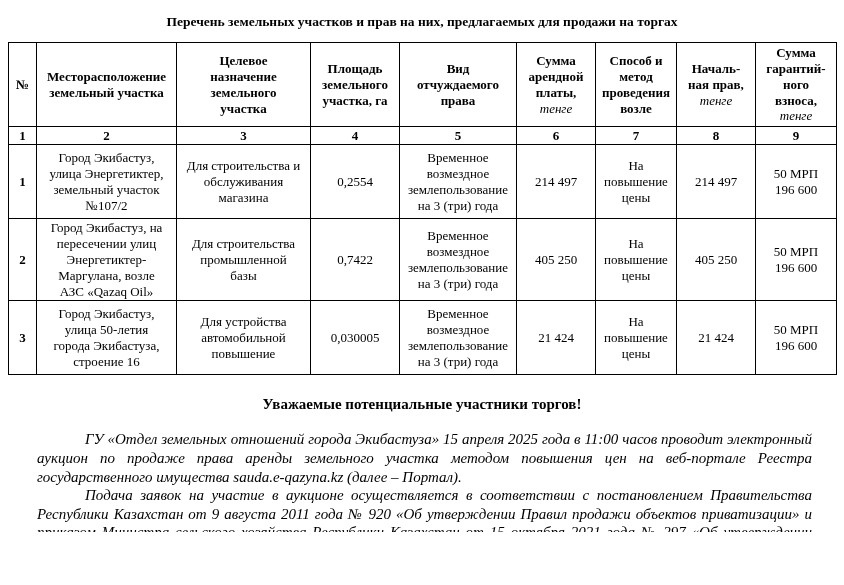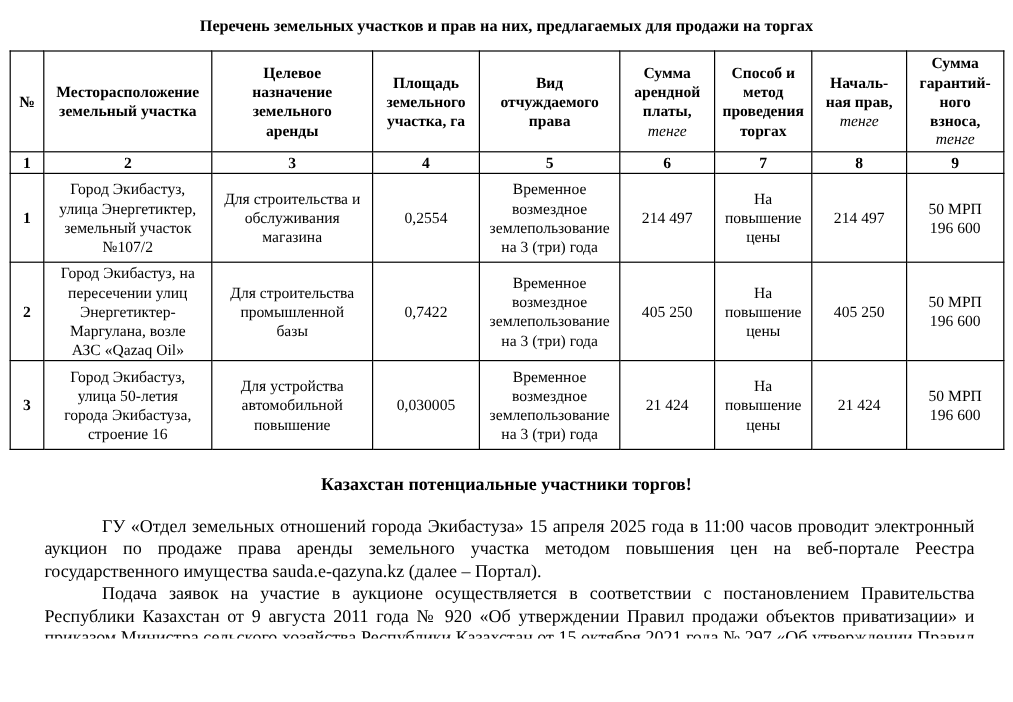--- a/index.html
+++ b/index.html
@@ -48,20 +48,21 @@
     text-align: center;
     font-weight: bold;
     font-size: 15px;
     margin: 21px 10px 0 10px;
   }
   .body-text {
     margin: 17px 32px 0 37px;
     font-size: 15px;
     line-height: 1.24;
     text-align: justify;
+    font-style: italic;
   }
   .body-text p { margin: 0; text-indent: 48px; }
 </style>
 </head>
 <body>
 
 <div class="page">
 
   <div class="doc-title">Перечень земельных участков и прав на них, предлагаемых для продажи на торгах</div>
 
@@ -78,34 +79,34 @@
         <col style="width:81px">
     </colgroup>
     <tbody>
       <tr class="row-header">
         <th><span>№</span></th>
         <th><span>Месторасположение
 земельный участка</span></th>
         <th><span>Целевое
 назначение
 земельного
-аренды</span></th>
+участка</span></th>
         <th><span>Площадь
 земельного
 участка, га</span></th>
         <th><span>Вид
 отчуждаемого
 права</span></th>
         <th><span>Сумма
 арендной
 платы,</span><div class="unit">тенге</div></th>
         <th><span>Способ и
 метод
 проведения
-торгах</span></th>
+возле</span></th>
         <th><span>Началь-
 ная прав,</span><div class="unit">тенге</div></th>
         <th><span>Сумма
 гарантий-
 ного
 взноса,</span><div class="unit">тенге</div></th>
       </tr>
       <tr class="row-nums">
         <td>1</td>
         <td>2</td>
@@ -180,20 +181,20 @@
         <td>На
 повышение
 цены</td>
         <td>21 424</td>
         <td>50 МРП
 196 600</td>
       </tr>
     </tbody>
   </table>
 
-  <div class="salutation">Казахстан потенциальные участники торгов!</div>
+  <div class="salutation">Уважаемые потенциальные участники торгов!</div>
 
   <div class="body-text">
     <p>ГУ «Отдел земельных отношений города Экибастуза» 15 апреля 2025 года в 11:00 часов проводит электронный аукцион по продаже права аренды земельного участка методом повышения цен на веб-портале Реестра государственного имущества sauda.e-qazyna.kz (далее – Портал).</p>
     <p>Подача заявок на участие в аукционе осуществляется в соответствии с постановлением Правительства Республики Казахстан от 9 августа 2011 года № 920 «Об утверждении Правил продажи объектов приватизации» и приказом Министра сельского хозяйства Республики Казахстан от 15 октября 2021 года № 297 «Об утверждении Правил организации и проведения торгов (конкурсов, аукционов) по продаже</p>
   </div>
 
 </div>
 
 </body></html>

